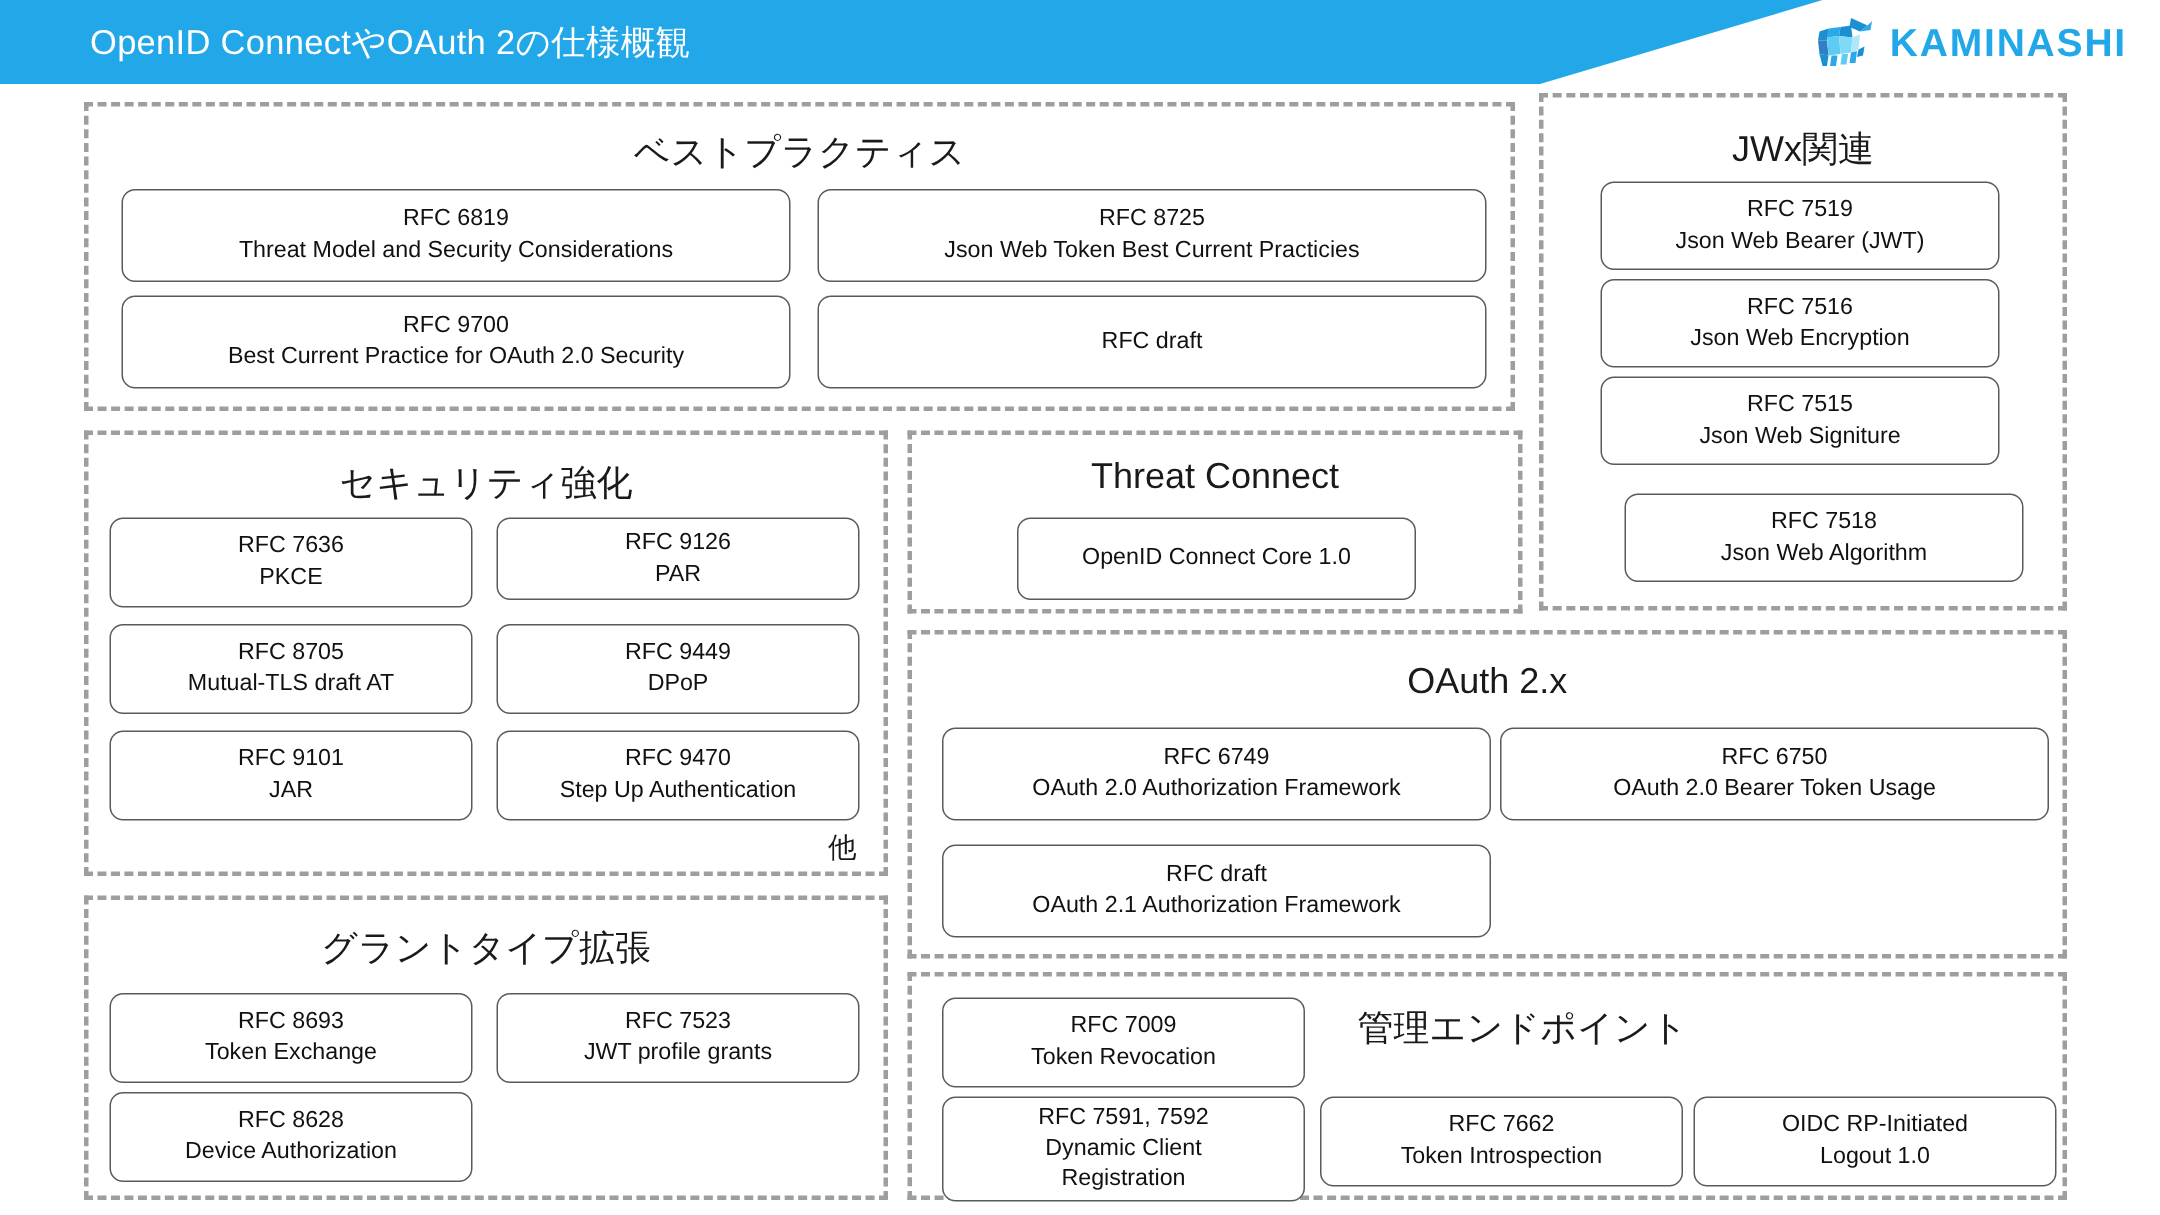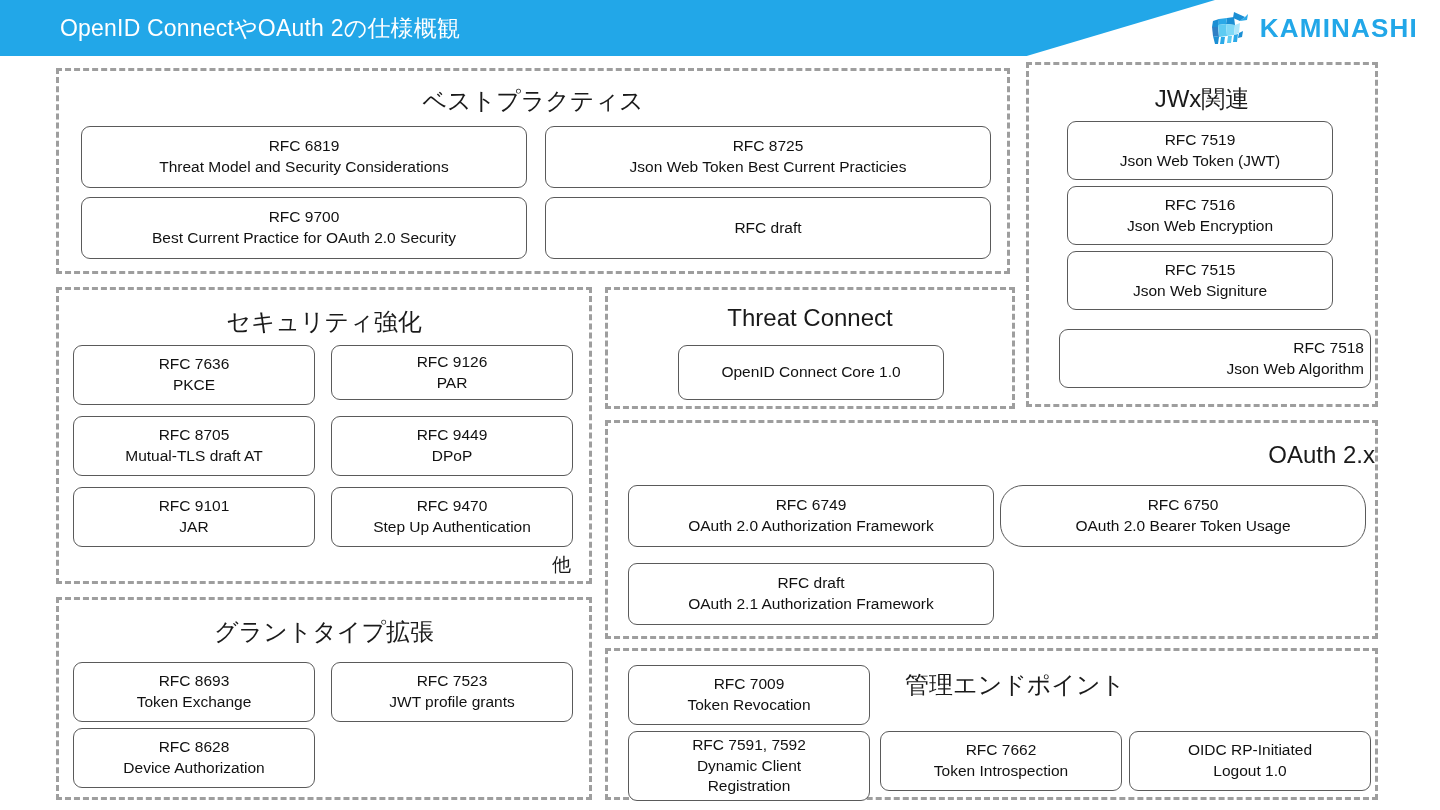--- a/index.html
+++ b/index.html
@@ -115,31 +115,31 @@
     </div>
     <div class="box" style="left:486px; top:126px; width:446px; height:62px;">
       <span class="l1">RFC draft</span>
     </div>
   </div>
 
   <div class="group" style="left:1026px; top:62px; width:352px; height:345px;">
     <div class="group-title" style="top:18px;">JWx関連</div>
     <div class="box" style="left:38px; top:56px; width:266px; height:59px;">
       <span class="l1">RFC 7519</span>
-      <span class="l2">Json Web Token (JWT)</span>
+      <span class="l2">Json Web Bearer (JWT)</span>
     </div>
     <div class="box" style="left:38px; top:121px; width:266px; height:59px;">
       <span class="l1">RFC 7516</span>
       <span class="l2">Json Web Encryption</span>
     </div>
     <div class="box" style="left:38px; top:186px; width:266px; height:59px;text-align:right;">
       <span class="l1">RFC 7515</span>
       <span class="l2">Json Web Signiture</span>
     </div>
-    <div class="box" style="left:30px; top:264px; width:312px; height:59px;align-items:flex-end;">
+    <div class="box" style="left:54px; top:264px; width:266px; height:59px;">
       <span class="l1">RFC 7518</span>
       <span class="l2">Json Web Algorithm</span>
     </div>
   </div>
 
   <div class="group" style="left:56px; top:287px; width:536px; height:297px;">
     <div class="group-title" style="top:16px;">セキュリティ強化</div>
     <div class="box" style="left:14px; top:55px; width:242px; height:60px;">
       <span class="l1">RFC 7636</span>
       <span class="l2">PKCE</span>
@@ -168,26 +168,26 @@
   </div>
 
   <div class="group" style="left:605px; top:287px; width:410px; height:122px;">
     <div class="group-title" style="top:14px;">Threat Connect</div>
     <div class="box" style="left:70px; top:55px; width:266px; height:55px;text-align:right;">
       <span class="l1">OpenID Connect Core 1.0</span>
     </div>
   </div>
 
   <div class="group" style="left:605px; top:420px; width:773px; height:219px;">
-    <div class="group-title" style="top:18px;text-align:right;">OAuth 2.x</div>
+    <div class="group-title" style="top:18px;">OAuth 2.x</div>
     <div class="box" style="left:20px; top:62px; width:366px; height:62px;">
       <span class="l1">RFC 6749</span>
       <span class="l2">OAuth 2.0 Authorization Framework</span>
     </div>
-    <div class="box" style="left:392px; top:62px; width:366px; height:62px;border-radius:23px;">
+    <div class="box" style="left:392px; top:62px; width:366px; height:62px;">
       <span class="l1">RFC 6750</span>
       <span class="l2">OAuth 2.0 Bearer Token Usage</span>
     </div>
     <div class="box" style="left:20px; top:140px; width:366px; height:62px;">
       <span class="l1">RFC draft</span>
       <span class="l2">OAuth 2.1 Authorization Framework</span>
     </div>
   </div>
 
   <div class="group" style="left:56px; top:597px; width:536px; height:203px;">

